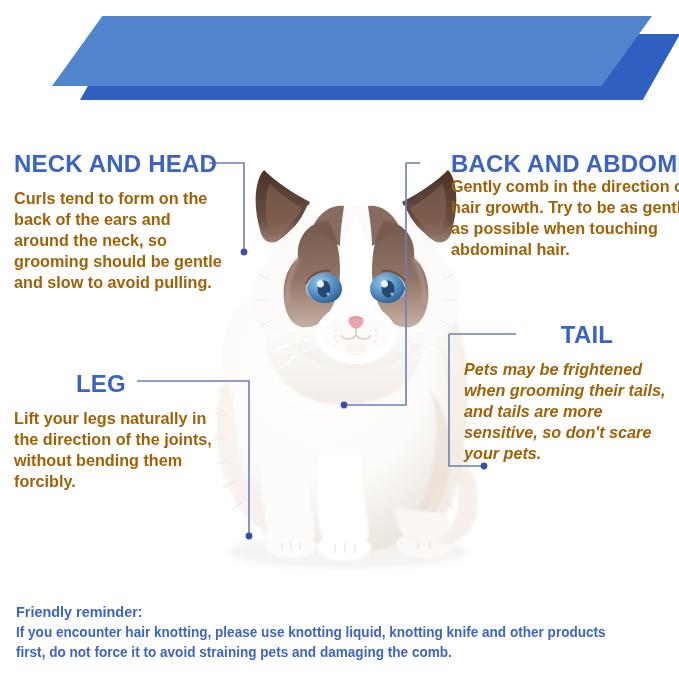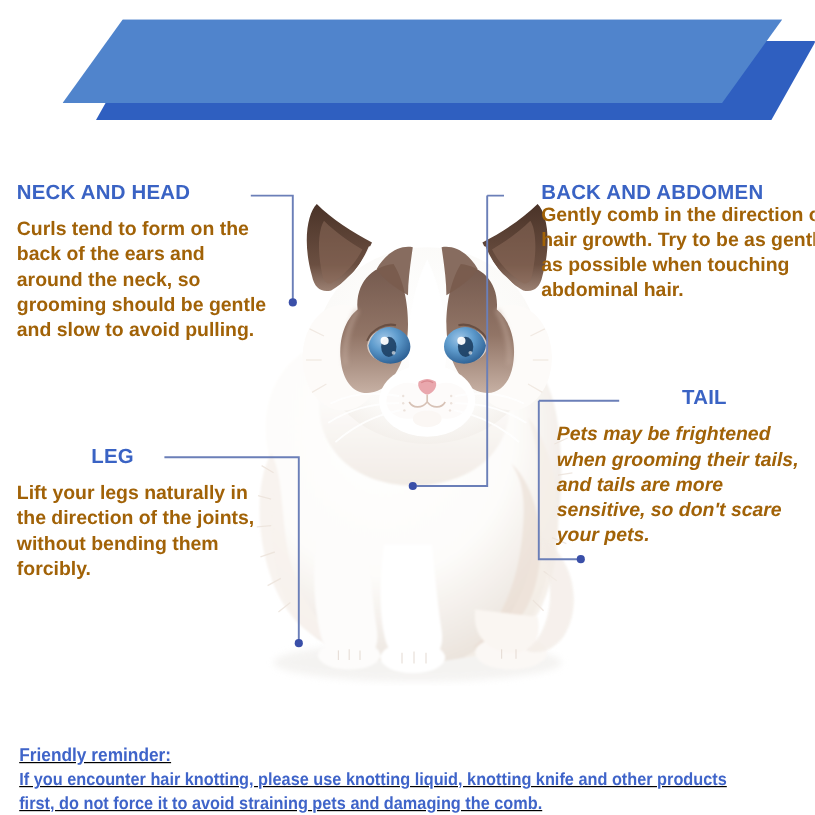--- a/index.html
+++ b/index.html
@@ -62,21 +62,21 @@
   #connectors{
     position:absolute; left:0; top:0; width:679px; height:679px;
     pointer-events:none;
   }
 
   
   .block{ position:absolute; }
   .blk-head{
     font-weight:bold;
     color:#3a63c4;
-    font-size:17px;
+    font-size:24px;
     letter-spacing:.2px;
     line-height:1;
     white-space:nowrap;
   }
   .blk-body{
     font-weight:bold;
     color:#a16207;
     font-size:16.2px;
     line-height:1.30;
   }
@@ -90,21 +90,21 @@
   #block-leg   { left:14px;  top:372px; width:215px; }
   #block-leg .blk-head { width:120px; margin-left:62px; }
   #block-leg .blk-body { margin-top:12px; }
 
   #block-tail  { left:464px; top:323px; width:215px; }
   #block-tail .blk-head { text-align:center; width:150px; margin-left:48px; }
   #block-tail .blk-body { margin-top:12px;font-style:italic; }
 
   
   #footer{
-    position:absolute; left:16px; top:620px; width:650px;text-decoration:underline;
+    position:absolute; left:16px; top:602px; width:650px;
   }
   #footer-title{
     color:#3f64c9;
     font-weight:bold;
     font-size:15.5px;
     line-height:1.25;
     transform:scaleX(.93);
     transform-origin:left center;
   }
   #footer-body{

